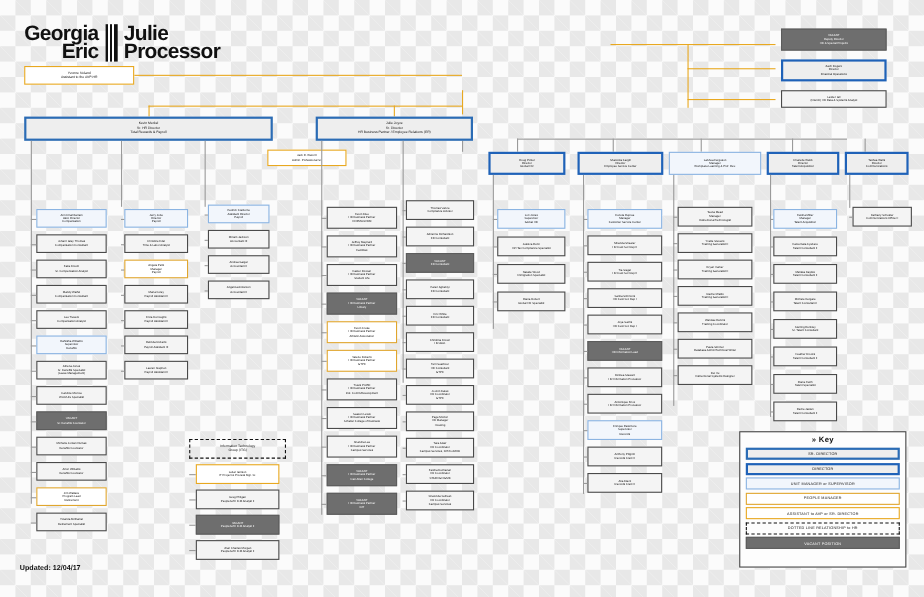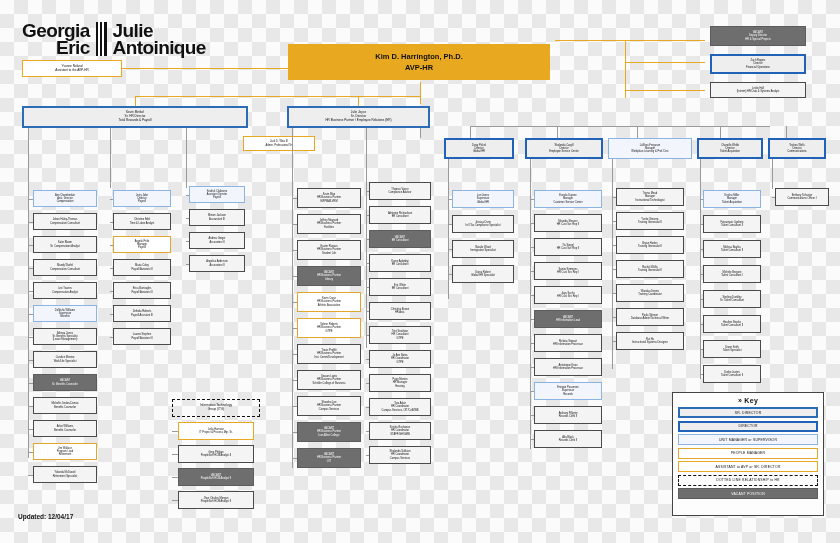--- a/index.html
+++ b/index.html
@@ -94,45 +94,41 @@
 <div class="sheet">
 
   <div class="logo">
     <div class="gt">
       <div>Georgia</div>
       <div>Eric</div>
     </div>
     <div class="bar"></div>
     <div class="hr">
       <div>Julie</div>
-      <div>Antoinique</div>
+      <div>Processor</div>
     </div>
   </div>
 
   <div class="ln-v gold" style="left:420px;top:82px;height:22px;"></div>
   <div class="ln-h gold" style="left:122px;top:68px;width:298px;"></div>
   <div class="ln-h gold" style="left:555px;top:40px;width:150px;"></div>
   <div class="ln-v gold" style="left:625px;top:40px;height:58px;"></div>
   <div class="ln-h gold" style="left:625px;top:62px;width:80px;"></div>
   <div class="ln-h gold" style="left:625px;top:90px;width:80px;"></div>
   <div class="ln-h gold" style="left:135px;top:96px;width:285px;"></div>
   <div class="ln-v gold" style="left:135px;top:96px;height:10px;"></div>
   <div class="ln-v gold" style="left:358px;top:96px;height:10px;"></div>
   <div class="ln-h" style="left:470px;top:126px;width:300px;"></div>
   <div class="ln-v" style="left:470px;top:126px;height:12px;"></div>
   <div class="ln-v" style="left:557px;top:126px;height:12px;"></div>
   <div class="ln-v" style="left:637px;top:126px;height:12px;"></div>
   <div class="ln-v" style="left:720px;top:126px;height:12px;"></div>
   <div class="ln-v" style="left:786px;top:126px;height:12px;"></div>
   <div class="ln-v" style="left:420px;top:126px;height:12px;"></div>
 
-  <div class="node avp" style="left:288px;top:44px;width:262px;height:36px;">
-    <span class="ln">Kim D. Harrington, Ph.D.</span>
-    <span class="ln">AVP-HR</span>
-  </div>
 
   <div class="node asst" style="left:22px;top:60px;width:100px;height:17px;font-size:3.1px;">
     <span class="ln">Yvonne Noland</span>
     <span class="ln">Assistant to the AVP-HR</span>
   </div>
 
   <div class="node vacant" style="left:710px;top:26px;width:96px;height:20px;">
     <span class="ln">VACANT</span>
     <span class="ln">Deputy Director</span>
     <span class="ln">HR &amp; Special Projects</span>

